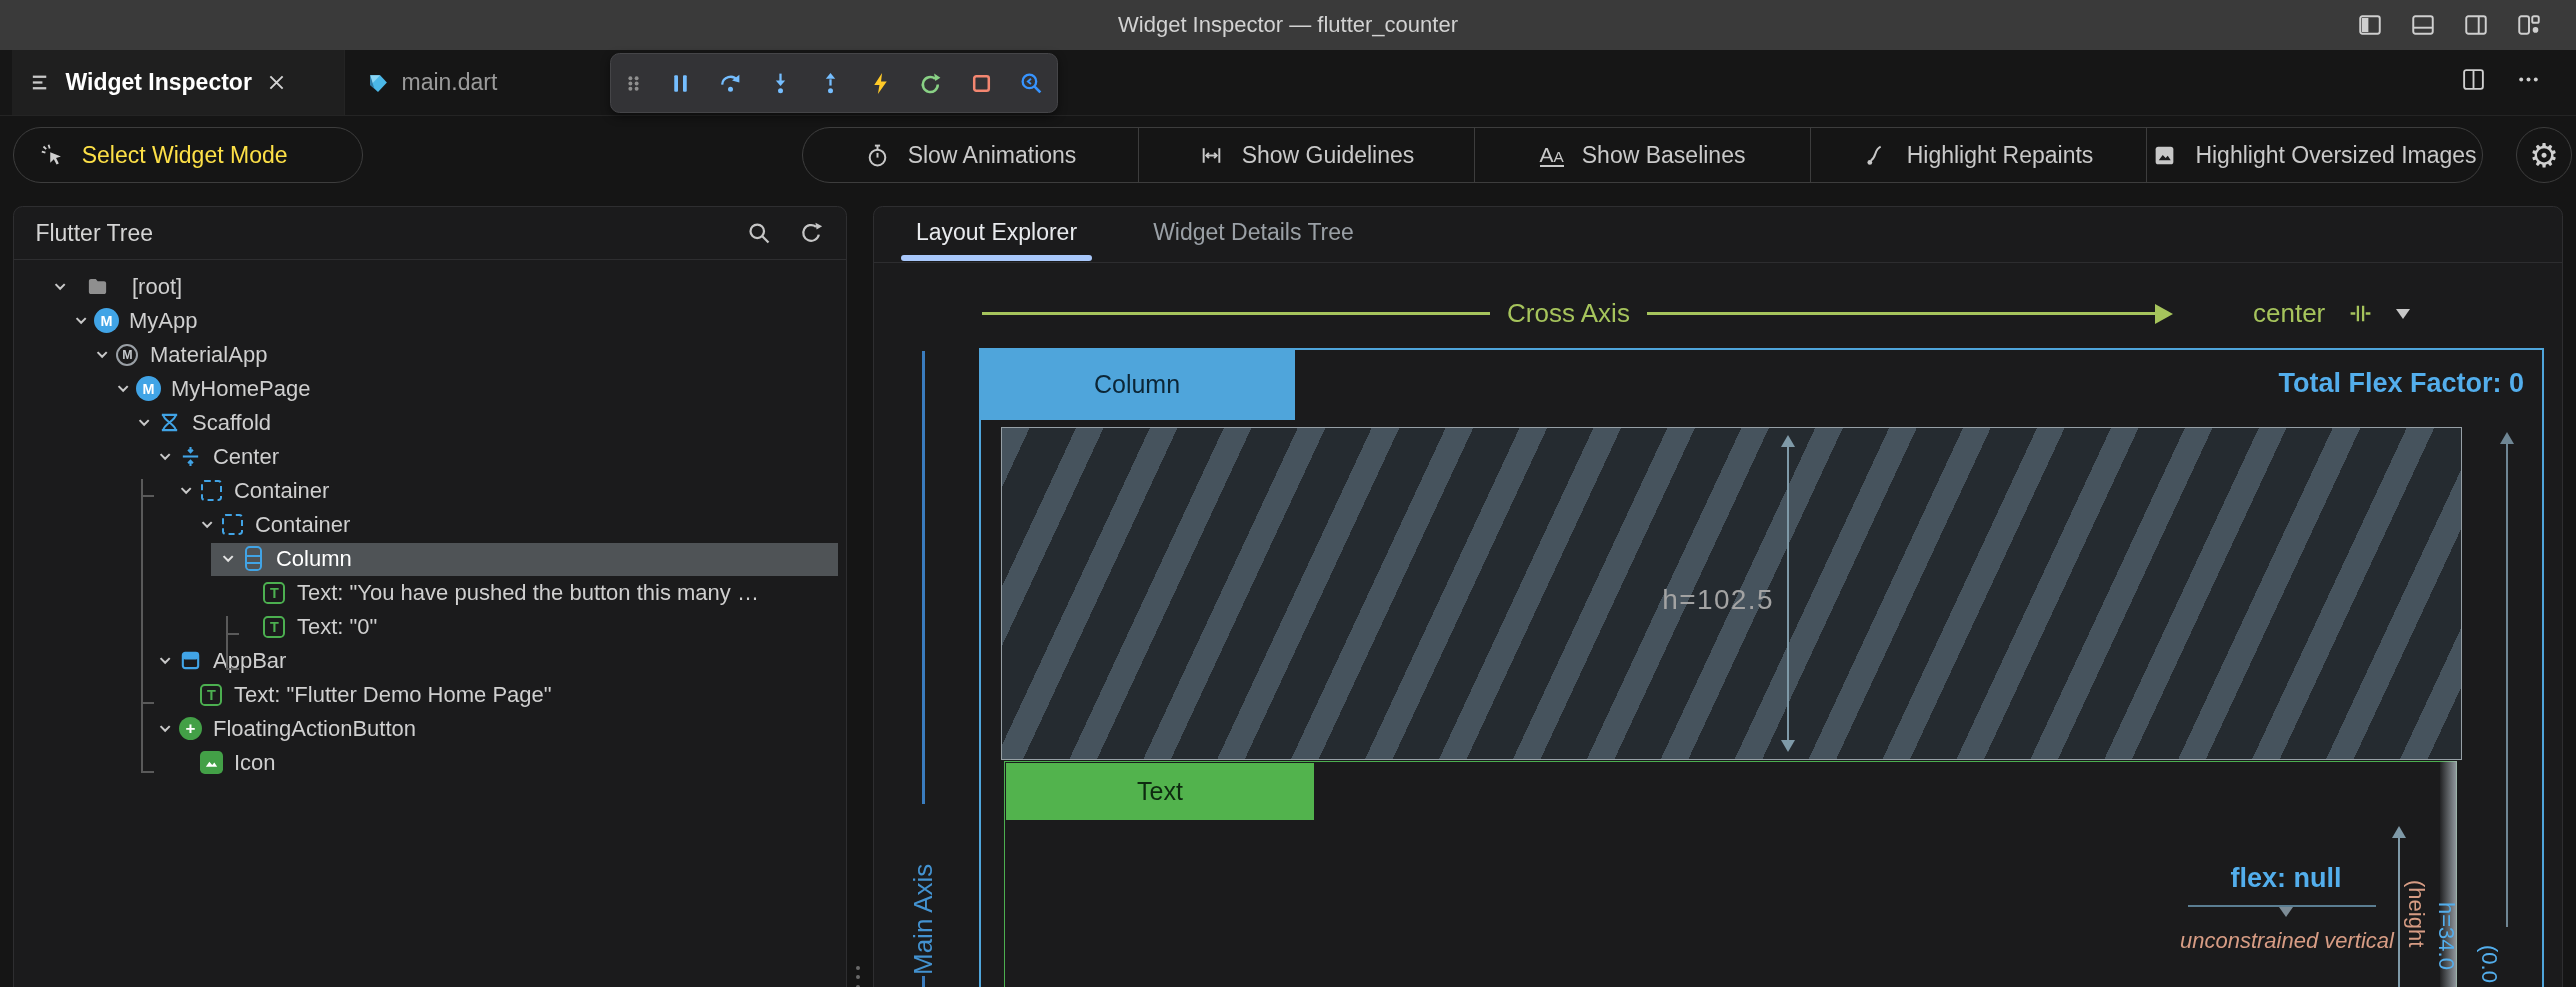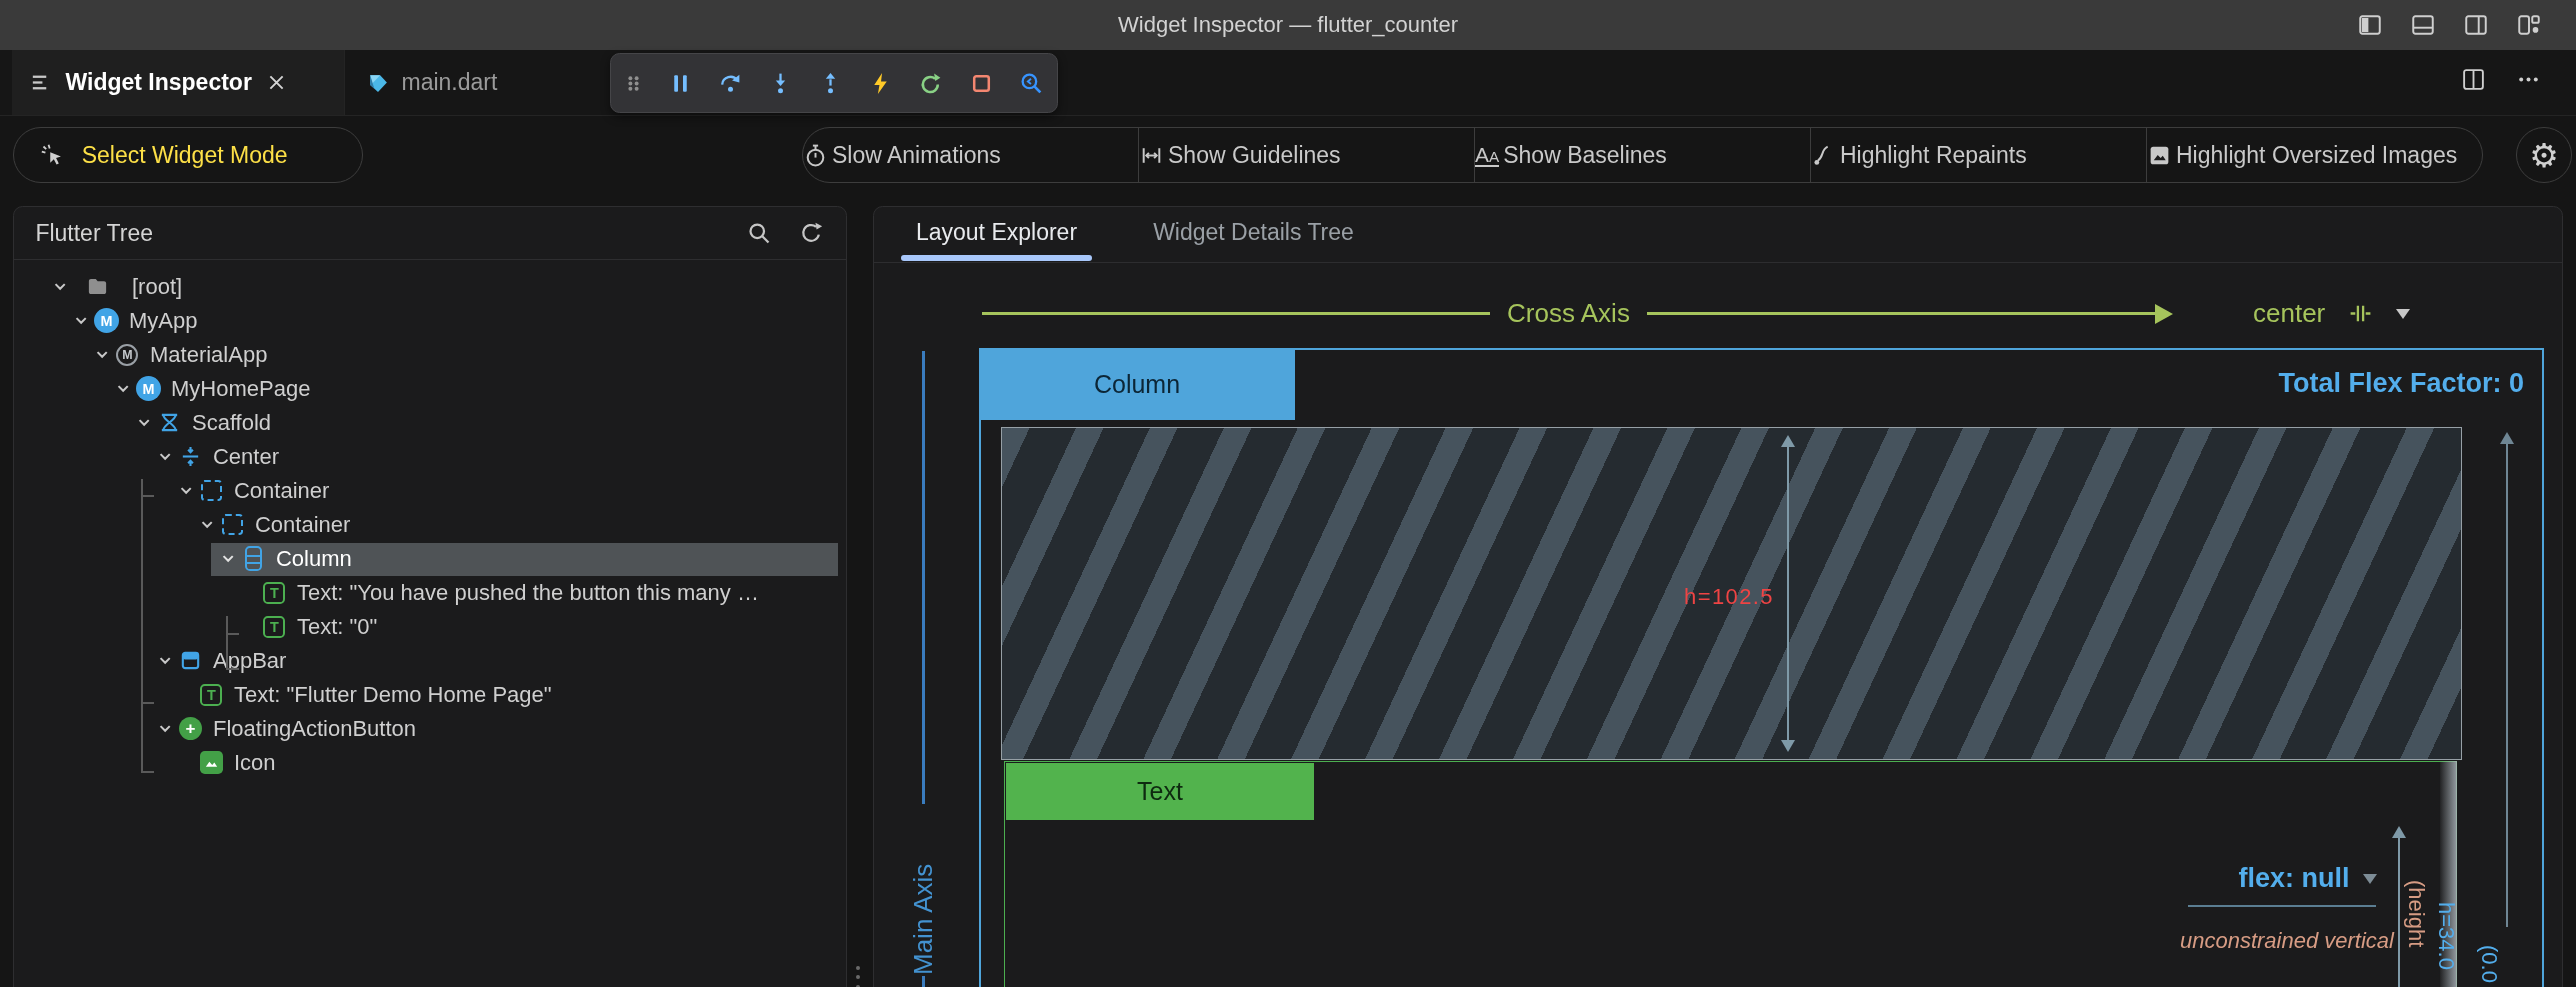--- a/index.html
+++ b/index.html
@@ -17,21 +17,21 @@
   .tab-active .lbl{color:#ffffff;font-size:23px;font-weight:700;white-space:nowrap;}
   .tab-inactive{left:346px;top:50px;width:226px;height:65px;gap:11.5px;padding:0 19px;box-sizing:border-box;}
   .tab-inactive .lbl{color:#9b9b9b;font-size:23px;white-space:nowrap;}
   .dbgbar{left:610px;top:53px;width:448px;height:60px;background:#333336;border:1px solid #454548;border-radius:9.6px;
           box-sizing:border-box;padding:0 13.4px;justify-content:space-between;box-shadow:0 3.8px 9.6px rgba(0,0,0,.45);}
   .editoricons{right:34px;top:67px;gap:29px;}
   
   .pill{border:1.9px solid #3d3d3d;border-radius:29px;box-sizing:border-box;height:56px;}
   .swm{left:13.4px;top:127px;width:350px;gap:15.3px;padding:0 25px;font-size:23px;color:#fde047;}
   .segs{left:802px;top:127px;width:1681px;}
-  .seg{flex:1;height:100%;display:flex;align-items:center;gap:4px;
+  .seg{flex:1;height:100%;display:flex;align-items:center;justify-content:center;gap:18px;
        font-size:23px;color:#c9c9c9;border-right:1.9px solid #3d3d3d;}
   .seg:last-child{border-right:none;}
   .gearbtn{left:2516px;top:127px;width:56px;height:56px;border:1.9px solid #3d3d3d;border-radius:50%;
            box-sizing:border-box;justify-content:center;}
   .gearbtn span{font-size:33px;color:#d0d0d0;line-height:1;}
   .aa{color:#c8c8c8;border-bottom:2.4px solid #c8c8c8;line-height:1;display:inline-flex;align-items:flex-end;}
   .aa b{font-size:21px;font-weight:400;} .aa i{font-size:15.3px;font-style:normal;font-weight:400;}
   
   .panel{background:#1b1b1c;border:1px solid #2e2e30;border-radius:9.6px;box-sizing:border-box;overflow:hidden;}
   #treepanel{left:13.4px;top:206px;width:834px;height:804px;}
@@ -66,21 +66,21 @@
   .caret{width:0;height:0;border-left:7.7px solid transparent;border-right:7.7px solid transparent;border-top:10.5px solid #c8c8c8;}
   .caret2{width:0;height:0;border-left:7.7px solid transparent;border-right:7.7px solid transparent;border-top:10.5px solid #7d8c96;}
   .colbox{border:2.9px solid #4fa5db;border-bottom:none;box-sizing:border-box;}
   .coltab{background:#4fa5db;color:#0c2636;font-size:25px;display:flex;align-items:center;justify-content:center;}
   .tff{color:#53aeec;font-size:27px;font-weight:700;}
   .striped{border:1.9px solid #97a0a6;box-sizing:border-box;
     background:repeating-linear-gradient(115deg,#46535d 0 25px,#252b30 25px 67px);}
   .dimline{width:1.9px;background:#7f9aa8;margin:0 auto;}
   .tri-up-s{width:0;height:0;border-left:7.7px solid transparent;border-right:7.7px solid transparent;border-bottom:12.4px solid #7f9aa8;margin:0 auto;}
   .tri-dn-s{width:0;height:0;border-left:7.7px solid transparent;border-right:7.7px solid transparent;border-top:12.4px solid #7f9aa8;margin:0 auto;}
-  .hlabel{color:#ef4444;font-size:22px;letter-spacing:1.4px;}
+  .hlabel{color:#a3a3a3;font-size:28px;letter-spacing:1.4px;}
   .textbox{border:1.9px solid #4caf50;border-bottom:none;box-sizing:border-box;}
   .texttab{background:#52b34d;color:#0e2a10;font-size:25px;display:flex;align-items:center;justify-content:center;}
   .vlabel{writing-mode:vertical-rl;font-size:22px;white-space:nowrap;}
   .salmon{color:#d79c84;}
   .blueval{color:#53aeec;}
   .mainaxis{writing-mode:vertical-rl;transform:rotate(180deg);color:#4392d0;font-size:26px;white-space:nowrap;}
 </style>
 </head>
 <body>
 
@@ -489,21 +489,21 @@
       <div class="tri-dn-s"></div>
     </div>
     <div class="abs hlabel" style="left:766px;top:377px;width:134px;text-align:right;"><span>h=102.5</span></div>
 
     <div class="abs textbox" style="left:130px;top:554px;width:1453px;height:228px;"></div>
     <div class="abs texttab" style="left:132px;top:556px;width:308px;height:57px;">
         <span>Text</span>
       </div>
     <div class="abs" style="left:1566px;top:554px;width:17px;height:228px;background:linear-gradient(to right,rgba(150,158,165,0.06),rgba(172,180,187,0.85));"></div>
 
-    <div class="abs flex" style="left:1321px;top:656px;width:182px;justify-content:flex-end;gap:13.4px;">
+    <div class="abs flex" style="left:1321px;top:656px;width:182px;justify-content:flex-end;gap:13.4px;flex-direction:column;">
       <span class="blueval" style="font-size:27px;font-weight:700;">flex: null</span>
       <div class="caret2"></div>
     </div>
     <div class="abs" style="left:1314px;top:698px;width:188px;height:1.9px;background:#5b7e92;"></div>
     <div class="abs salmon" style="left:1244px;top:721px;width:276px;text-align:right;font-style:italic;font-size:22px;"><span>unconstrained vertical</span></div>
 
     <div class="abs" style="left:1517px;top:619px;width:15.3px;height:163px;">
       <div class="tri-up-s"></div>
       <div class="dimline" style="height:153px;"></div>
     </div>

